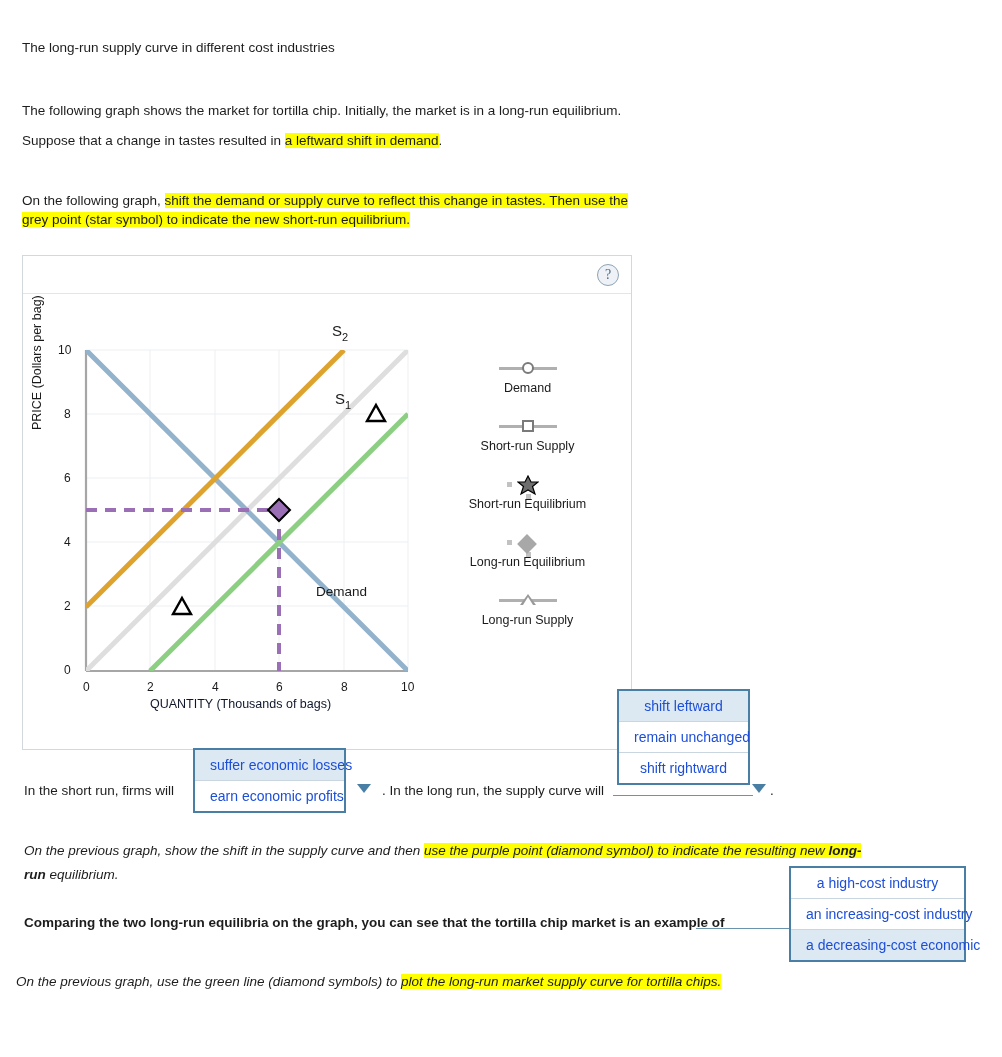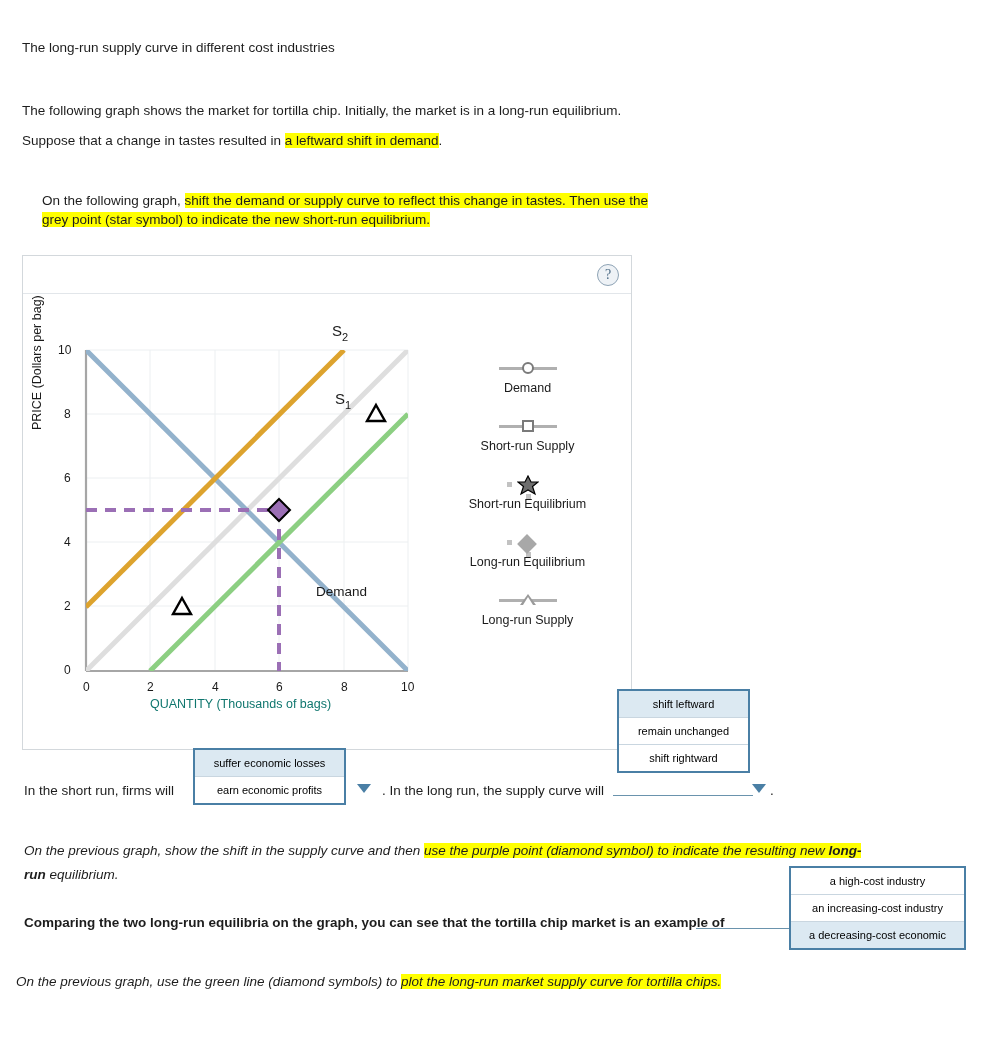--- a/index.html
+++ b/index.html
@@ -46,21 +46,21 @@
     cursor: pointer;
   }
 
   .ylabel {
     position: absolute; left: 30px; top: 430px;
     transform: rotate(-90deg); transform-origin: 0 0;
     font-size: 12.5px; white-space: nowrap; color: #1a1a1a;
   }
   .xlabel {
     position: absolute; left: 150px; top: 697px;
-    font-size: 12.5px; color: #0f766e; white-space: nowrap;
+    font-size: 12.5px; color: #0f172a; white-space: nowrap;
   }
   .tick {
     position: absolute; font-size: 12px; color: #1a1a1a;
   }
 
   
   .legend { position: absolute; left: 455px; top: 100px; width: 145px; }
   .legend-item { margin-bottom: 21px; text-align: center; }
   .legend-glyph { height: 20px; position: relative; }
   .legend-text { font-size: 12.5px; color: #1a1a1a; margin-top: 3px; white-space: nowrap; }
@@ -97,21 +97,21 @@
     width: 14px; height: 14px; background: #a8a8a8;
     transform: rotate(45deg);
   }
 
   
   .dd {
     position: absolute; background: #ffffff;
     border: 2px solid #4a7fa5; z-index: 40;
   }
   .dd-opt {
-    padding: 7px 15px; font-size: 11px; color: #000000;
+    padding: 7px 15px; font-size: 14px; color: #1d4ed8;
     text-align: center; border-bottom: 1px solid #c9d6e0;
     white-space: nowrap; cursor: pointer; background: #ffffff;
   }
   .dd-opt:last-child { border-bottom: none; }
   .dd-opt.sel { background: #dce9f2; }
   .caret {
     position: absolute; width: 0; height: 0;
     border-left: 7px solid transparent; border-right: 7px solid transparent;
     border-top: 9px solid #4a7fa5; cursor: pointer;
   }
@@ -126,21 +126,21 @@
 <body>
 
 <div class="abs q-title">The long-run supply curve in different cost industries</div>
 
 <div class="abs para" style="left:22px; top:101px; width:900px;">The following graph shows the market for tortilla chip. Initially, the market is in a long-run equilibrium.</div>
 
 <div class="abs para" style="left:22px; top:131px; width:900px;">
   <span>Suppose that a change in tastes resulted in </span><span class="hl">a leftward shift in demand</span><span>.</span>
 </div>
 
-<div class="abs para" style="left:22px; top:191px; width:900px;margin-left:20px;">
+<div class="abs para" style="left:22px; top:191px; width:900px;">
   <span>On the following graph, </span><span class="hl">shift the demand or supply curve to reflect this change in tastes. Then use the</span><br>
   <span class="hl">grey point (star symbol) to indicate the new short-run equilibrium.</span>
 </div>
 
 <div class="abs panel">
   <div class="panel-header">
     <div class="help-icon">?</div>
   </div>
 </div>
 

